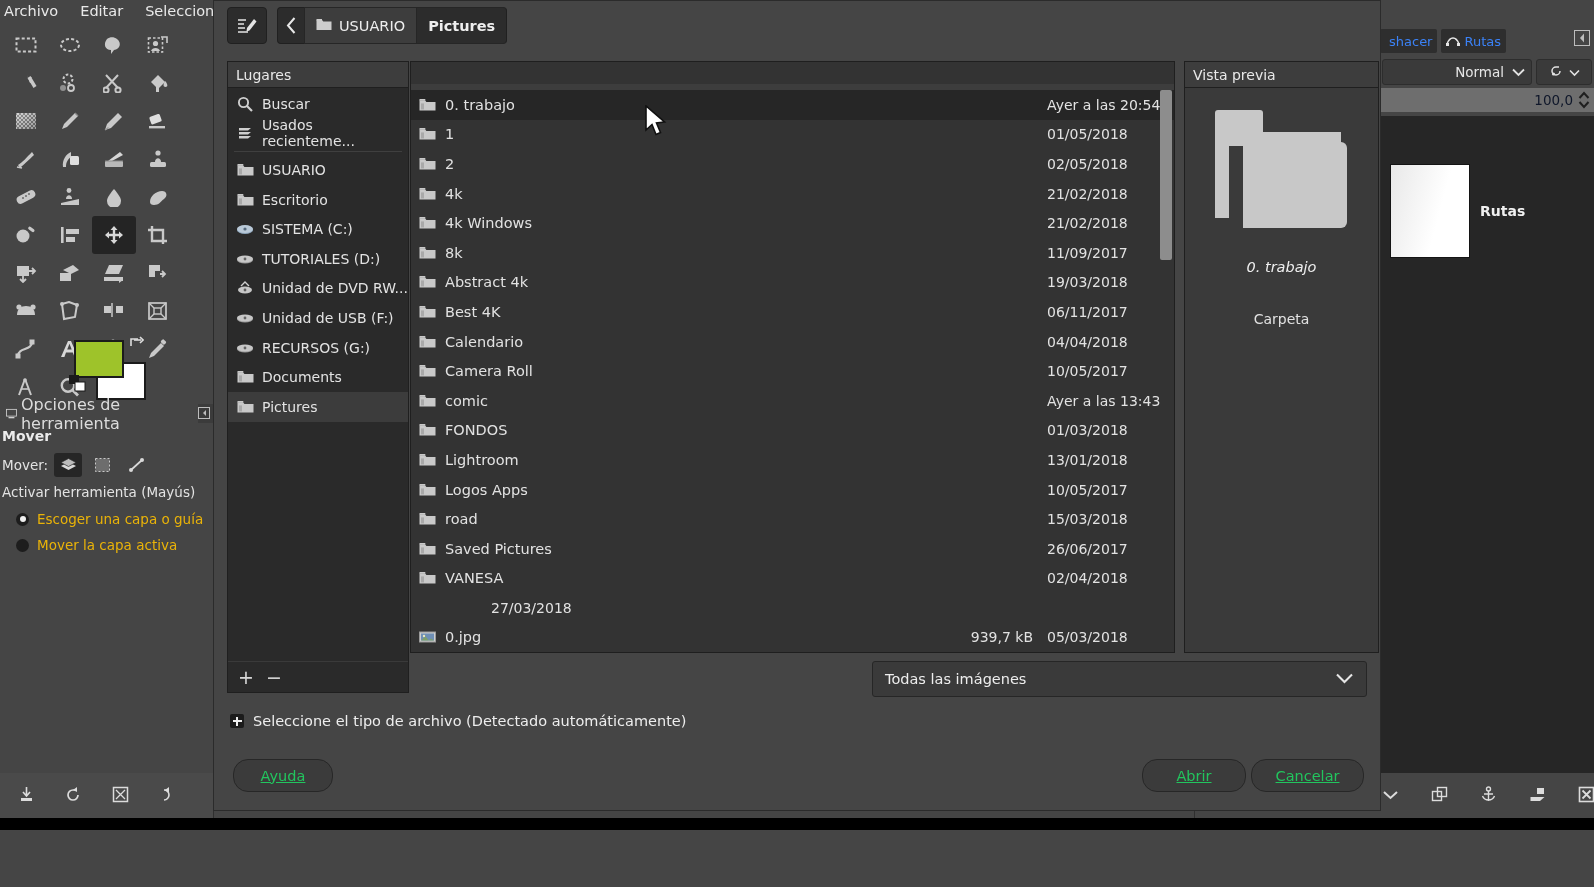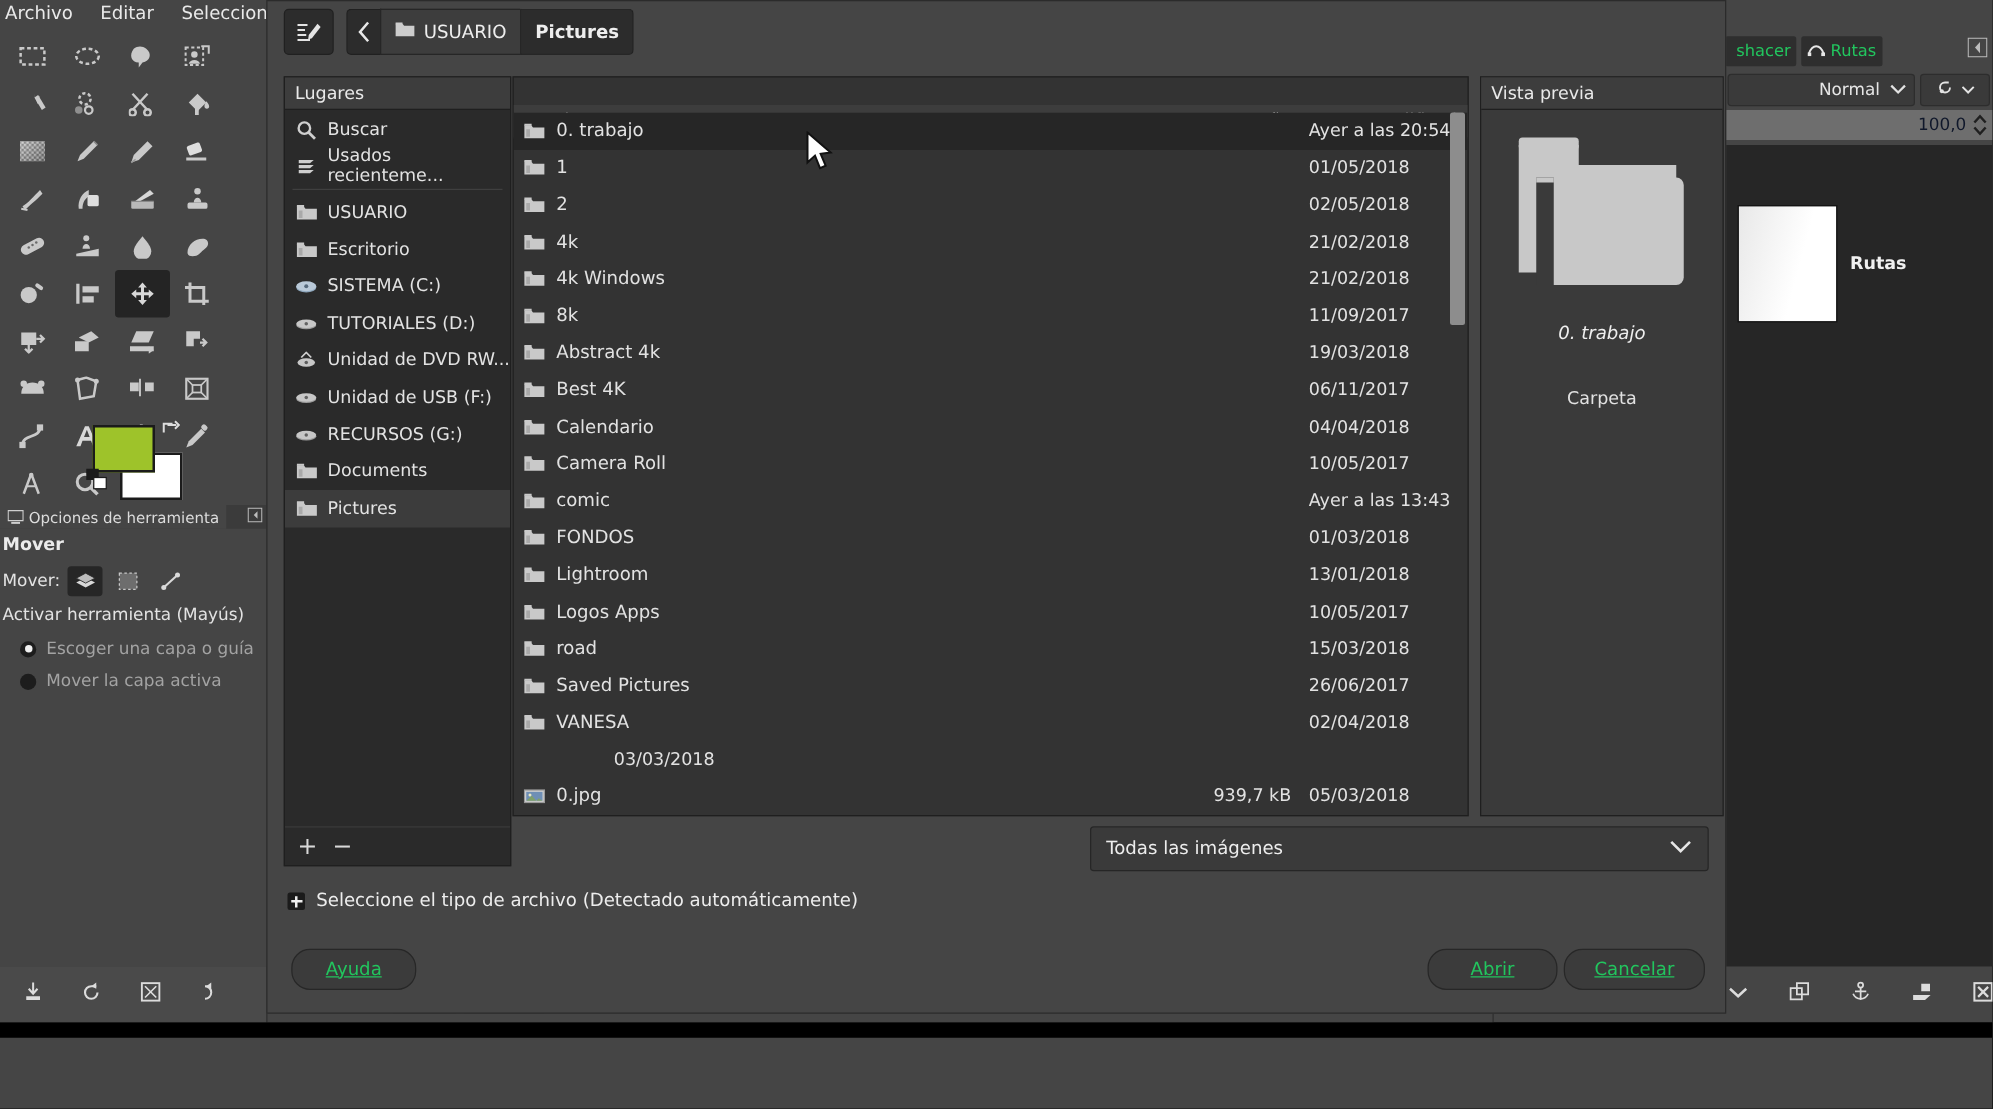--- a/index.html
+++ b/index.html
@@ -31,35 +31,35 @@
   .tool-cell svg { display:block; }
 
   .colors-area { position:absolute; left:66px; top:336px; width:90px; height:64px; }
   .col-fg { position:absolute; left:8px; top:4px; width:50px; height:38px; background:#9ec32a; border:2px solid #1b1b1b; }
   .col-bg { position:absolute; left:30px; top:26px; width:50px; height:38px; background:#ffffff; border:2px solid #1b1b1b; }
   .col-swap { position:absolute; left:62px; top:-2px; width:16px; height:16px; }
   .col-reset { position:absolute; left:2px; top:38px; width:20px; height:20px; }
 
   .tooloptions { position:absolute; left:0; top:404px; width:213px; height:420px; background:#454545; }
   .to-tabrow { position:absolute; left:0; top:0; width:213px; height:19px; background:#3b3b3b; display:flex; align-items:center; }
-  .to-tab { height:19px; display:flex; align-items:center; gap:4px; padding:0 6px; background:#454545; font-size:12px; color:#dcdcdc; }
+  .to-tab { height:19px; display:flex; align-items:center; gap:4px; padding:0 6px; background:#454545; font-size:16px; color:#dcdcdc; }
   .to-title { position:absolute; left:0; top:24px; width:213px; font-size:14px; font-weight:bold; color:#ebebeb; padding-left:2px; }
   .to-row { position:absolute; left:0; top:48px; width:213px; height:26px; display:flex; align-items:center; gap:6px; padding-left:2px; }
   .to-row .lbl { font-size:13.5px; color:#e3e3e3; }
   .to-btn { width:28px; height:24px; display:flex; align-items:center; justify-content:center; border-radius:3px; }
   .to-btn.sel { background:#262626; }
   .to-sub { position:absolute; left:0; top:80px; width:213px; font-size:13.5px; color:#e3e3e3; padding-left:2px; }
-  .radio-row { position:absolute; left:16px; width:200px; height:22px; display:flex; align-items:center; gap:8px; font-size:13.5px; color:#a3a3a3; }
+  .radio-row { position:absolute; left:16px; width:200px; height:22px; display:flex; align-items:center; gap:8px; font-size:13.5px; color:#eab308; }
   .radio { width:13px; height:13px; border-radius:50%; background:#1d1d1d; position:relative; flex:0 0 auto; }
   .radio.on::after { content:""; position:absolute; left:3.5px; top:3.5px; width:6px; height:6px; border-radius:50%; background:#f0f0f0; }
 
   
   .right-dock { position:absolute; right:0; top:0; width:214px; height:830px; background:#454545; }
   .rd-tabs { position:absolute; right:0; top:28px; height:26px; width:214px; display:flex; align-items:center; justify-content:flex-start; gap:4px; font-size:13px; }
-  .rd-tab { display:flex; align-items:center; gap:4px; background:#2e2e2e; height:24px; padding:0 5px; border-radius:2px; color:#22c55e; }
+  .rd-tab { display:flex; align-items:center; gap:4px; background:#2e2e2e; height:24px; padding:0 5px; border-radius:2px; color:#3b82f6; }
   .rd-collapse { position:absolute; right:4px; top:30px; width:16px; height:16px; }
   .rd-mode { position:absolute; right:0; top:58px; width:214px; height:28px; display:flex; align-items:center; gap:4px; padding:0 2px; }
   .rd-mode-sel { flex:1; height:26px; background:#3a3a3a; border:1px solid #2d2d2d; border-radius:3px; display:flex; align-items:center; justify-content:flex-end; gap:8px; padding-right:6px; font-size:13.5px; }
   .rd-mode-extra { width:56px; height:26px; background:#3a3a3a; border:1px solid #2d2d2d; border-radius:3px; display:flex; align-items:center; justify-content:center; gap:6px; }
   .rd-opacity { position:absolute; right:0; top:88px; width:214px; height:24px; background:#6e6e6e; display:flex; align-items:center; justify-content:flex-end; padding-right:4px; font-size:13.5px; color:#0f172a; }
   .rd-spin { width:13px; height:22px; margin-left:4px; display:flex; flex-direction:column; align-items:center; justify-content:center; }
   .rd-layerlist { position:absolute; right:0; top:116px; width:214px; height:700px; background:#262626; }
   .layer-row { position:absolute; left:0; top:44px; width:214px; height:102px; display:flex; align-items:center; gap:10px; background:#262626; }
   .layer-thumb { width:80px; height:94px; background:linear-gradient(105deg,#e8e8e8,#ffffff 60%); border:1px solid #141414; margin-left:10px; }
   .layer-name { font-size:14px; font-weight:bold; color:#f0f0f0; }
@@ -1004,21 +1004,21 @@
                   <rect x="2" y="5.4" width="3" height="6" fill="#a9a9a9"></rect>
                 </svg>
               </span>
               <span>VANESA</span>
             </div>
             <div class="fr-size"></div>
             <div class="fr-mod">02/04/2018</div>
           </div>
           <div class="file-row">
             <div class="fr-size"></div>
-            <div class="fr-mod">03/03/2018</div>
+            <div class="fr-mod">27/03/2018</div>
           </div>
           <div class="file-row">
             <div class="fr-name">
               <span style="width: 18px; display: flex; align-items: center; flex: 0 0 auto;">
                 <svg width="17" height="14" viewBox="0 0 17 14">
                   <rect x="0.5" y="2" width="16" height="10" fill="#cdcdcd" stroke="#9a9a9a"></rect>
                   <rect x="2" y="3.5" width="13" height="7" fill="#6f8fb5"></rect>
                   <circle cx="5" cy="6" r="1.2" fill="#e8e8c0"></circle>
                   <path d="M2 10.5 L6.5 6.5 L10 10.5 L12 8.5 L15 10.5 Z" fill="#7fa06a"></path>
                 </svg>

